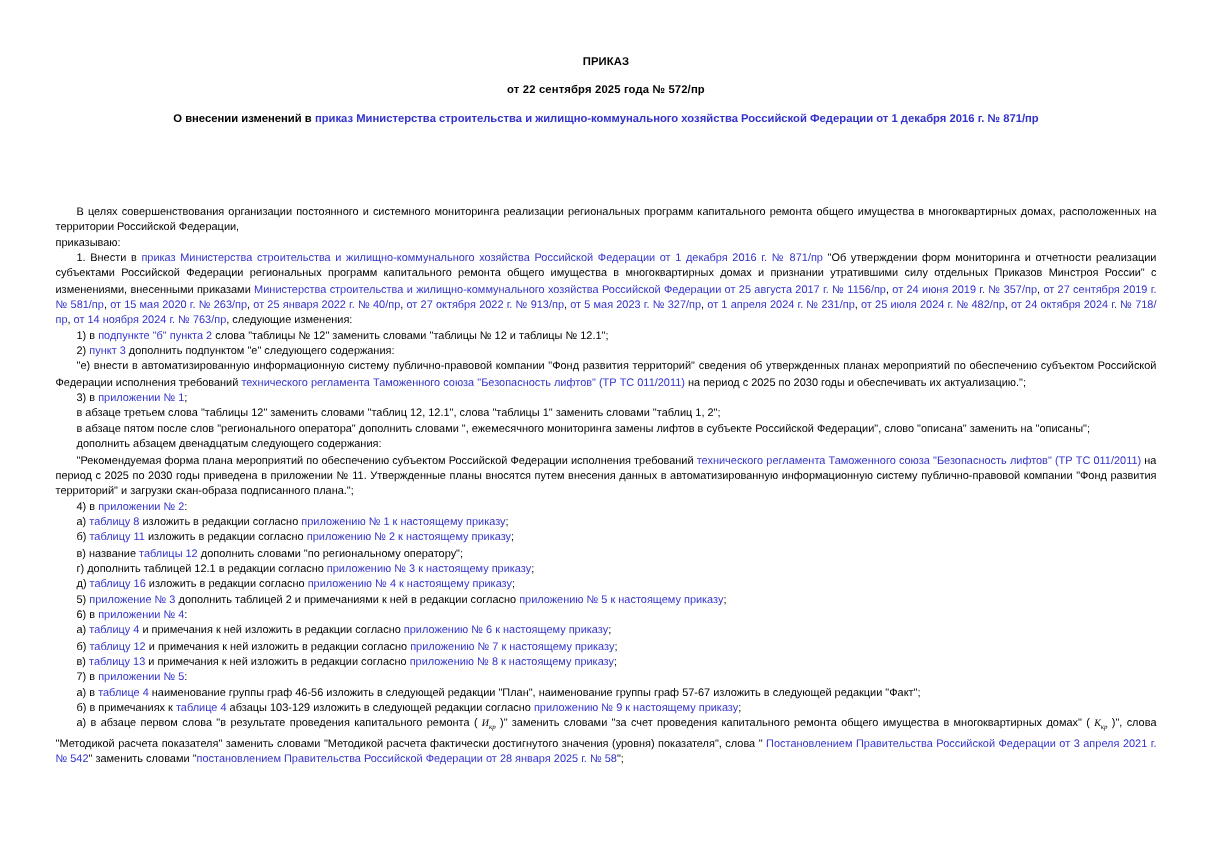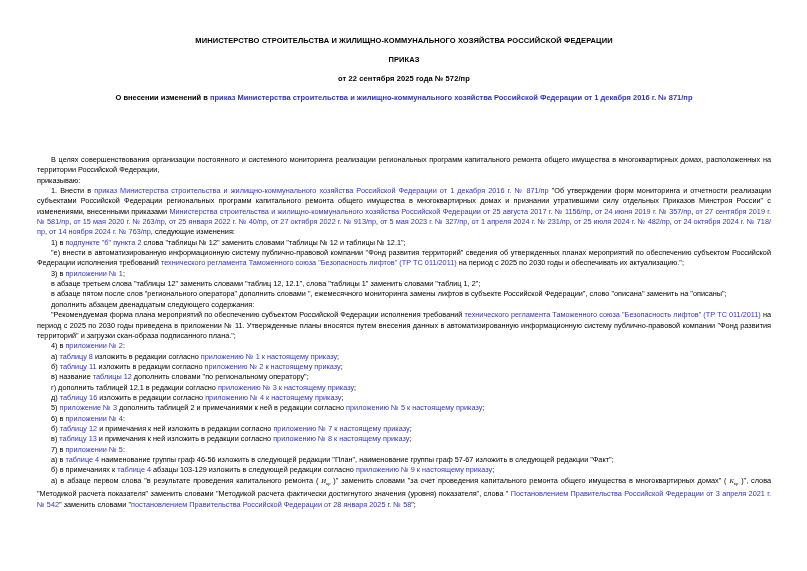--- a/index.html
+++ b/index.html
@@ -28,47 +28,48 @@
     font-size:6.6px; white-space:nowrap;
   }
   .formula sub { font-size:4.6px; }
 </style>
 </head>
 <body>
 
 <div class="page">
   <div class="inner">
 
-    <div class="hline">МИНИСТЕРСТВО СТРОИТЕЛЬСТВА И ЖИЛИЩНО-КОММУНАЛЬНОГО ХОЗЯЙСТВА РОССИЙСКОЙ ФЕДЕРАЦИИ</div>
 
     <div class="hline">ПРИКАЗ</div>
 
     <div class="hline">от 22 сентября 2025 года № 572/пр</div>
 
     <div class="doc-title"><span>О внесении изменений в </span><span class="doc-link">приказ Министерства строительства и жилищно-коммунального хозяйства Российской Федерации от 1 декабря 2016 г. № 871/пр</span></div>
 
     <div class="doc-body">
         <p><span>В целях совершенствования организации постоянного и системного мониторинга реализации региональных программ капитального ремонта общего имущества в многоквартирных домах, расположенных на территории Российской Федерации,</span></p>
         <p class="noindent"><span>приказываю:</span></p>
         <p><span>1. Внести в </span><span class="doc-link">приказ Министерства строительства и жилищно-коммунального хозяйства Российской Федерации от 1 декабря 2016 г. № 871/пр</span><span> "Об утверждении форм мониторинга и отчетности реализации субъектами Российской Федерации региональных программ капитального ремонта общего имущества в многоквартирных домах и признании утратившими силу отдельных Приказов Минстроя России" с изменениями, внесенными приказами </span><span class="doc-link">Министерства строительства и жилищно-коммунального хозяйства Российской Федерации от 25 августа 2017 г. № 1156/пр</span><span>, </span><span class="doc-link">от 24 июня 2019 г. № 357/пр</span><span>, </span><span class="doc-link">от 27 сентября 2019 г. № 581/пр</span><span>, </span><span class="doc-link">от 15 мая 2020 г. № 263/пр</span><span>, </span><span class="doc-link">от 25 января 2022 г. № 40/пр</span><span>, </span><span class="doc-link">от 27 октября 2022 г. № 913/пр</span><span>, </span><span class="doc-link">от 5 мая 2023 г. № 327/пр</span><span>, </span><span class="doc-link">от 1 апреля 2024 г. № 231/пр</span><span>, </span><span class="doc-link">от 25 июля 2024 г. № 482/пр</span><span>, </span><span class="doc-link">от 24 октября 2024 г. № 718/пр</span><span>, </span><span class="doc-link">от 14 ноября 2024 г. № 763/пр</span><span>, следующие изменения:</span></p>
         <p><span>1) в </span><span class="doc-link">подпункте "б" пункта 2</span><span> слова "таблицы № 12" заменить словами "таблицы № 12 и таблицы № 12.1";</span></p>
+        <p><span>2) </span><span class="doc-link">пункт 3</span><span> дополнить подпунктом "е" следующего содержания:</span></p>
         <p><span>"е) внести в автоматизированную информационную систему публично-правовой компании "Фонд развития территорий" сведения об утвержденных планах мероприятий по обеспечению субъектом Российской Федерации исполнения требований </span><span class="doc-link">технического регламента Таможенного союза "Безопасность лифтов" (ТР ТС 011/2011)</span><span> на период с 2025 по 2030 годы и обеспечивать их актуализацию.";</span></p>
         <p><span>3) в </span><span class="doc-link">приложении № 1</span><span>;</span></p>
         <p><span>в абзаце третьем слова "таблицы 12" заменить словами "таблиц 12, 12.1", слова "таблицы 1" заменить словами "таблиц 1, 2";</span></p>
         <p><span>в абзаце пятом после слов "регионального оператора" дополнить словами ", ежемесячного мониторинга замены лифтов в субъекте Российской Федерации", слово "описана" заменить на "описаны";</span></p>
         <p><span>дополнить абзацем двенадцатым следующего содержания:</span></p>
         <p><span>"Рекомендуемая форма плана мероприятий по обеспечению субъектом Российской Федерации исполнения требований </span><span class="doc-link">технического регламента Таможенного союза "Безопасность лифтов" (ТР ТС 011/2011)</span><span> на период с 2025 по 2030 годы приведена в приложении № 11. Утвержденные планы вносятся путем внесения данных в автоматизированную информационную систему публично-правовой компании "Фонд развития территорий" и загрузки скан-образа подписанного плана.";</span></p>
         <p><span>4) в </span><span class="doc-link">приложении № 2</span><span>:</span></p>
         <p><span>а) </span><span class="doc-link">таблицу 8</span><span> изложить в редакции согласно </span><span class="doc-link">приложению № 1 к настоящему приказу</span><span>;</span></p>
         <p><span>б) </span><span class="doc-link">таблицу 11</span><span> изложить в редакции согласно </span><span class="doc-link">приложению № 2 к настоящему приказу</span><span>;</span></p>
         <p><span>в) название </span><span class="doc-link">таблицы 12</span><span> дополнить словами "по региональному оператору";</span></p>
         <p><span>г) дополнить таблицей 12.1 в редакции согласно </span><span class="doc-link">приложению № 3 к настоящему приказу</span><span>;</span></p>
         <p><span>д) </span><span class="doc-link">таблицу 16</span><span> изложить в редакции согласно </span><span class="doc-link">приложению № 4 к настоящему приказу</span><span>;</span></p>
         <p><span>5) </span><span class="doc-link">приложение № 3</span><span> дополнить таблицей 2 и примечаниями к ней в редакции согласно </span><span class="doc-link">приложению № 5 к настоящему приказу</span><span>;</span></p>
         <p><span>6) в </span><span class="doc-link">приложении № 4</span><span>:</span></p>
+        <p><span>а) </span><span class="doc-link">таблицу 4</span><span> и примечания к ней изложить в редакции согласно </span><span class="doc-link">приложению № 6 к настоящему приказу</span><span>;</span></p>
         <p><span>б) </span><span class="doc-link">таблицу 12</span><span> и примечания к ней изложить в редакции согласно </span><span class="doc-link">приложению № 7 к настоящему приказу</span><span>;</span></p>
         <p><span>в) </span><span class="doc-link">таблицу 13</span><span> и примечания к ней изложить в редакции согласно </span><span class="doc-link">приложению № 8 к настоящему приказу</span><span>;</span></p>
         <p><span>7) в </span><span class="doc-link">приложении № 5</span><span>:</span></p>
         <p><span>а) в </span><span class="doc-link">таблице 4</span><span> наименование группы граф 46-56 изложить в следующей редакции "План", наименование группы граф 57-67 изложить в следующей редакции "Факт";</span></p>
         <p><span>б) в примечаниях к </span><span class="doc-link">таблице 4</span><span> абзацы 103-129 изложить в следующей редакции согласно </span><span class="doc-link">приложению № 9 к настоящему приказу</span><span>;</span></p>
         <p><span>а) в абзаце первом слова "в результате проведения капитального ремонта ( </span><span class="formula"><i>И</i><sub>кр</sub></span><span> )" заменить словами "за счет проведения капитального ремонта общего имущества в многоквартирных домах" ( </span><span class="formula"><i>К</i><sub>кр</sub></span><span> )", слова "Методикой расчета показателя" заменить словами "Методикой расчета фактически достигнутого значения (уровня) показателя", слова " </span><span class="doc-link">Постановлением Правительства Российской Федерации от 3 апреля 2021 г. № 542</span><span>" заменить словами "</span><span class="doc-link">постановлением Правительства Российской Федерации от 28 января 2025 г. № 58</span><span>";</span></p>
       </div>
 
   </div>
 </div>

